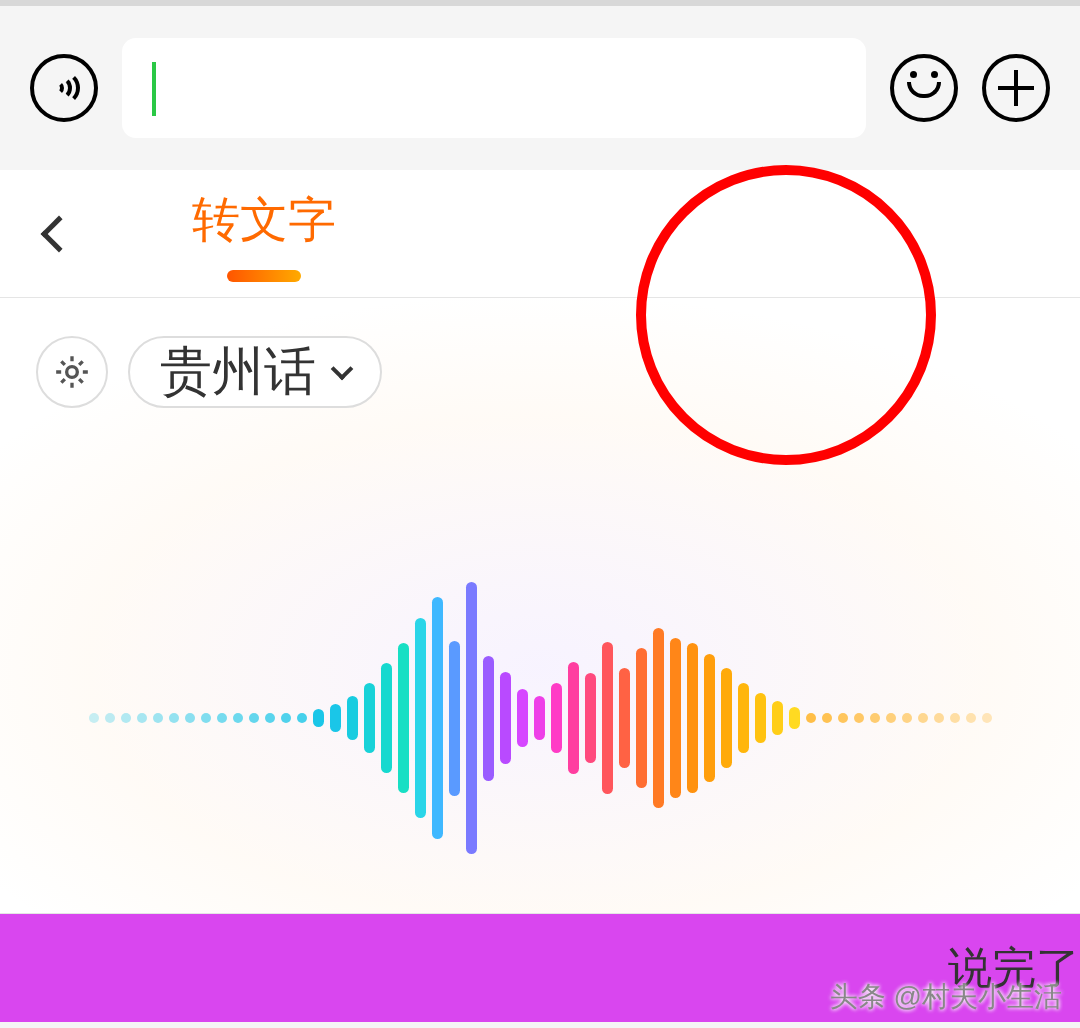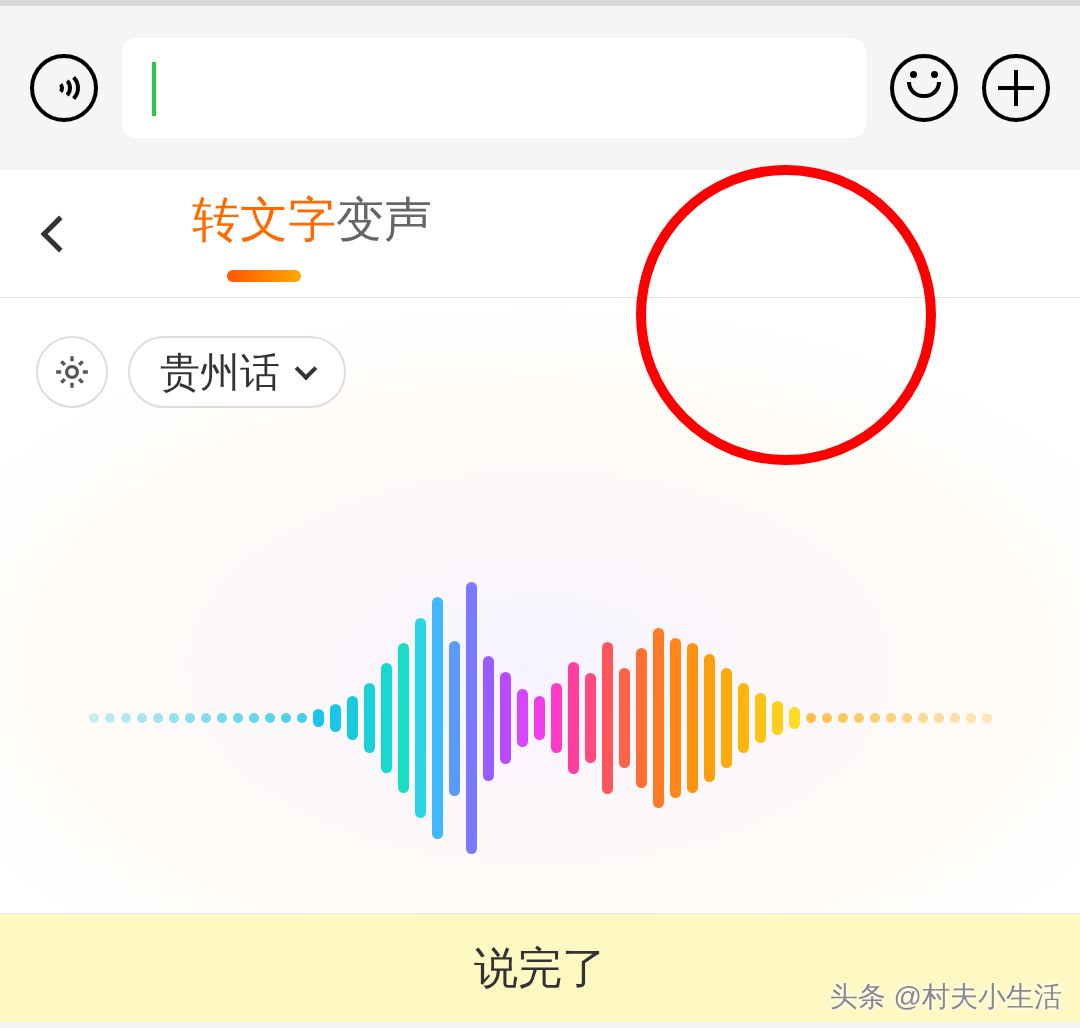--- a/index.html
+++ b/index.html
@@ -111,20 +111,21 @@
       width: 26px;
       height: 26px;
       border-left: 5px solid #333;
       border-bottom: 5px solid #333;
       transform: rotate(45deg);
       cursor: pointer;
       margin-right: 120px;
     }
     .tabs {
       display: flex;
+      gap: 120px;
     }
     .tab {
       font-size: 48px;
       color: #666;
       cursor: pointer;
       position: relative;
       padding-bottom: 28px;
     }
     .tab.active {
       color: #ff6a00;
@@ -176,21 +177,21 @@
       height: 72px;
       border: 2px solid #ddd;
       border-radius: 36px;
       display: flex;
       align-items: center;
       padding: 0 30px;
       gap: 18px;
       cursor: pointer;
       background: #fff;
     }
-    .dialect-label { font-size: 40px; color: #333; }
+    .dialect-label { font-size: 52px; color: #333; }
     .chev-down {
       width: 16px;
       height: 16px;
       border-right: 4px solid #333;
       border-bottom: 4px solid #333;
       transform: rotate(45deg);
       margin-top: -6px;
     }
     
     .waveform {
@@ -224,24 +225,24 @@
       width: 300px;
       height: 300px;
       border: 10px solid #ff0000;
       border-radius: 50%;
       z-index: 10;
       pointer-events: none;
     }
     
     .bottom-section {
       height: 108px;
-      background: #fef9c3;
-      display: flex;
-      align-items: center;
-      justify-content: center;
+      background: #d946ef;
+      display: flex;
+      align-items: center;
+      justify-content: flex-end;
     }
     .done-btn {
       font-size: 44px;
       color: #333;
       cursor: pointer;
     }
     
     .watermark {
       position: absolute;
       bottom: 12px;
@@ -278,23 +279,20 @@
       <div class="plus-v"></div>
   </div>
 </div>
 
 <div class="tab-section">
   <div class="back-chevron"></div>
   <div class="tabs">
     <div class="tab active">
       <span>转文字</span>
       <div class="tab-indicator"></div>
-    </div>
-    <div class="tab">
-      <span>变声</span>
     </div>
   </div>
 </div>
 
 <div class="content-section">
   <div class="content-bg"></div>
   <div class="dialect-row">
     <div class="settings-btn">
       <svg class="gear-svg" viewBox="0 0 24 24" fill="none" stroke="#555" stroke-width="2">
         <circle cx="12" cy="12" r="3.2"></circle>

